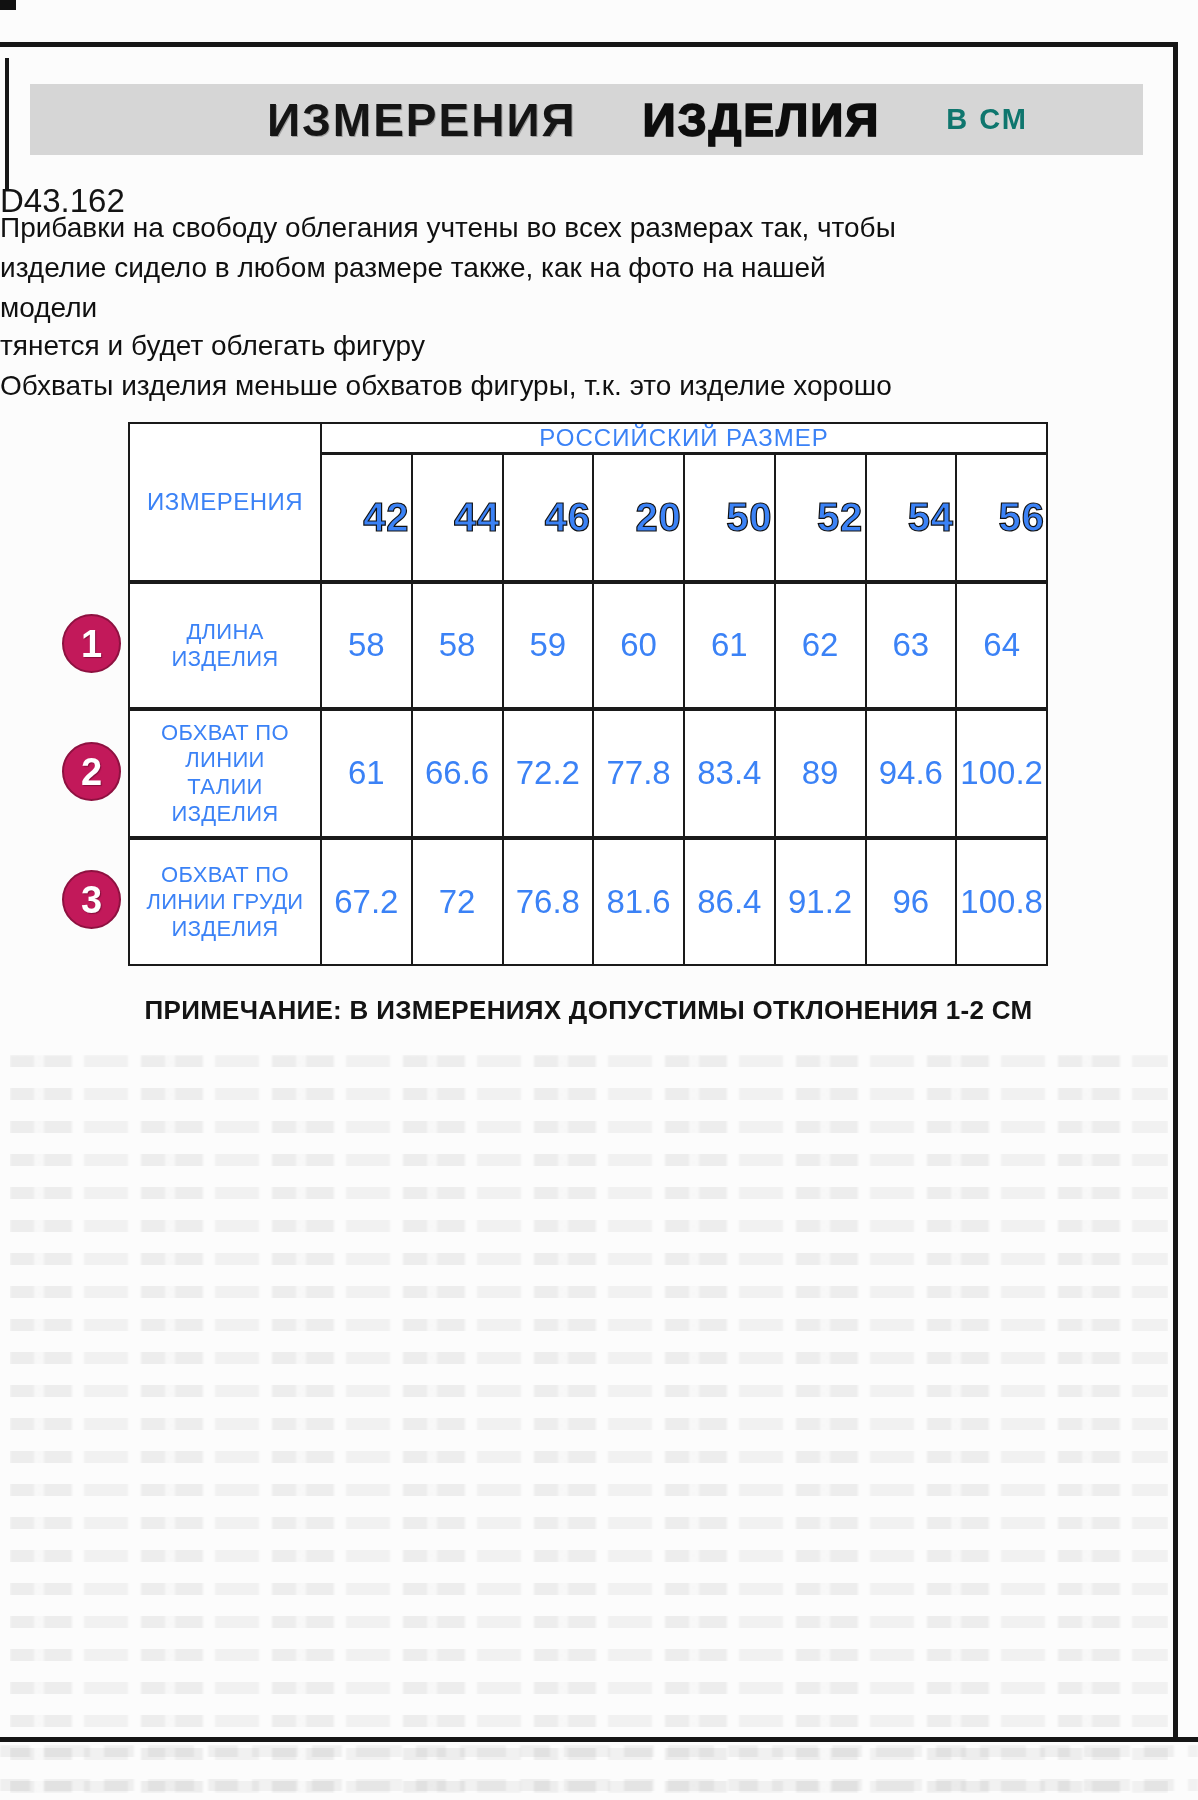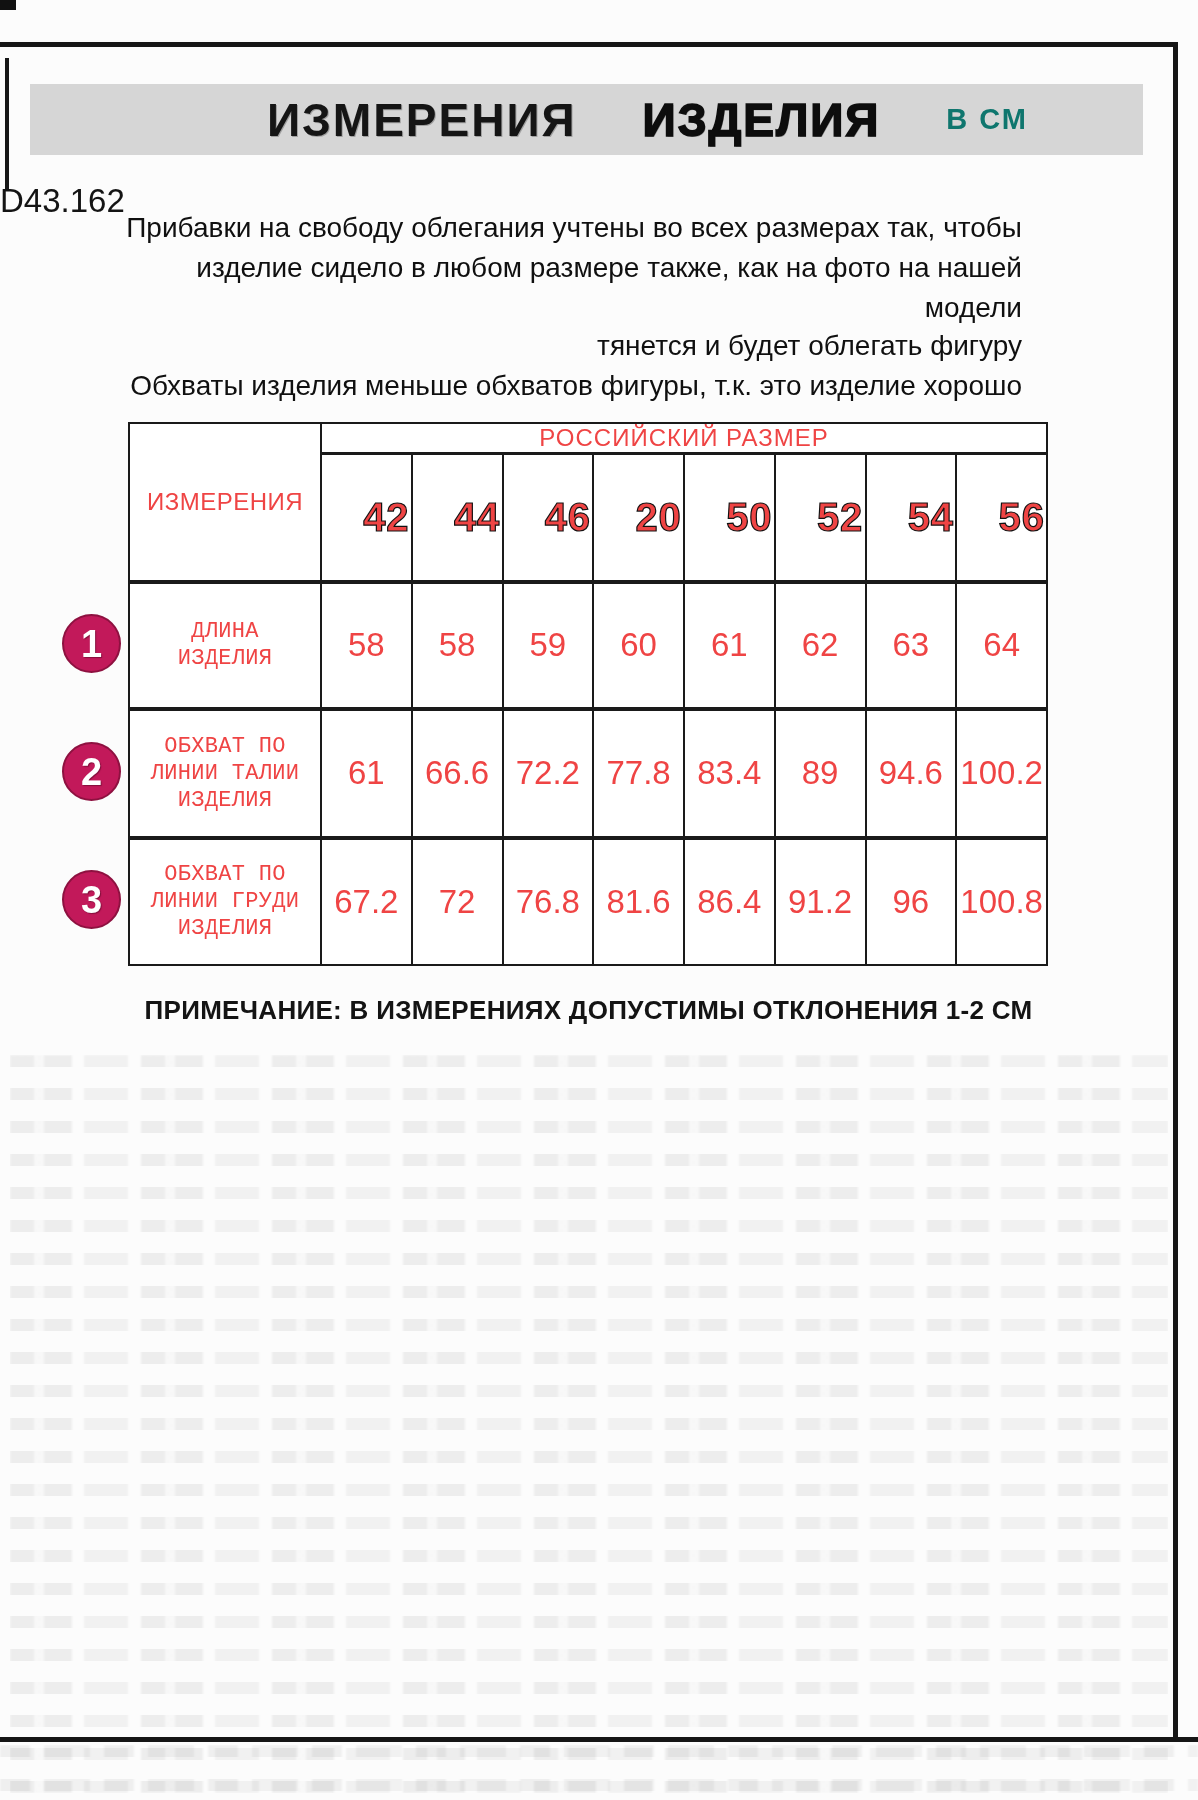--- a/index.html
+++ b/index.html
@@ -28,45 +28,45 @@
   .title-bar{align-items:center;}
   .t1{font-size:46px;font-weight:600;letter-spacing:2px;color:#151515;
       text-shadow:1px 1px 0 rgba(0,0,0,.25);}
   .t2{font-size:46px;font-weight:800;letter-spacing:2px;margin-left:66px;color:#0d0d0d;
       -webkit-text-stroke:1.6px #0d0d0d;text-shadow:1px 1px 0 rgba(0,0,0,.3);}
   .t3{font-size:29px;font-weight:700;letter-spacing:2px;margin-left:66px;color:#0f766e;}
 
   
   .product-code{left:0;top:182px;width:1177px;text-align:left;
     font-size:33px;font-weight:500;z-index:6;}
-  .intro{left:0;width:1022px;text-align:right;font-size:28px;line-height:40px;
+  .intro{left:0;width:1022px;text-align:left;font-size:28px;line-height:40px;
     font-weight:500;z-index:6;color:#101010;}
   .intro1{top:208px;}
   .intro2{top:326px;}
 
   
   .size-table{
     position:absolute;left:128px;top:422px;width:918px;height:541px;
     border-collapse:collapse;table-layout:fixed;z-index:6;background:#fff;
   }
   .size-table th,.size-table td{
     border:2px solid #1a1a1a;padding:0;text-align:center;vertical-align:middle;
-    font-weight:normal;color:#ef4444;
+    font-weight:normal;color:#3b82f6;
   }
   tr.head-row{height:30px;}
   tr.sizes-row{height:128px;}
   tr.data-row-1{height:127px;}
   tr.data-row-2{height:129px;}
   tr.data-row-3{height:127px;}
   .th-group{font-size:24px;letter-spacing:1px;}
   .th-corner{font-size:24px;letter-spacing:0.5px;}
   tr.sizes-row th{border-top-width:3px;font-size:40px;font-weight:bold;
     -webkit-text-stroke:1.2px #111;letter-spacing:1px;padding-left:40px;}
   tr.data-row td{border-top-width:4px;}
-  td.row-label{font-size:22px;line-height:27px;padding:0 16px;letter-spacing:0.3px;font-family:Liberation Mono, monospace;}
+  td.row-label{font-size:22px;line-height:27px;padding:0 16px;letter-spacing:0.3px;}
   td.val{font-size:33px;}
 
   
   .badge{
     width:59px;height:59px;border-radius:50%;left:62px;
     background:#c2195a;border:2px solid #8e1140;box-sizing:border-box;
     display:flex;align-items:center;justify-content:center;z-index:6;
   }
   .badge span{color:#fff;font-size:38px;font-weight:bold;line-height:1;
     text-shadow:1px 1px 1px rgba(90,8,40,.6);}

